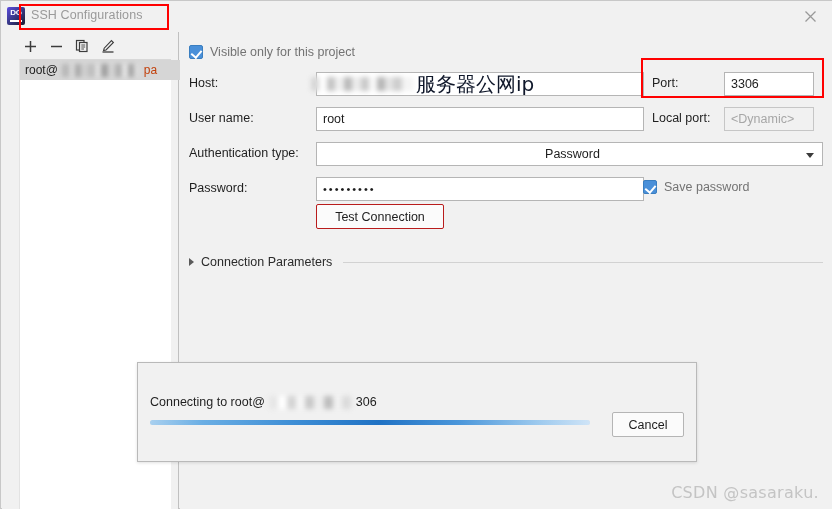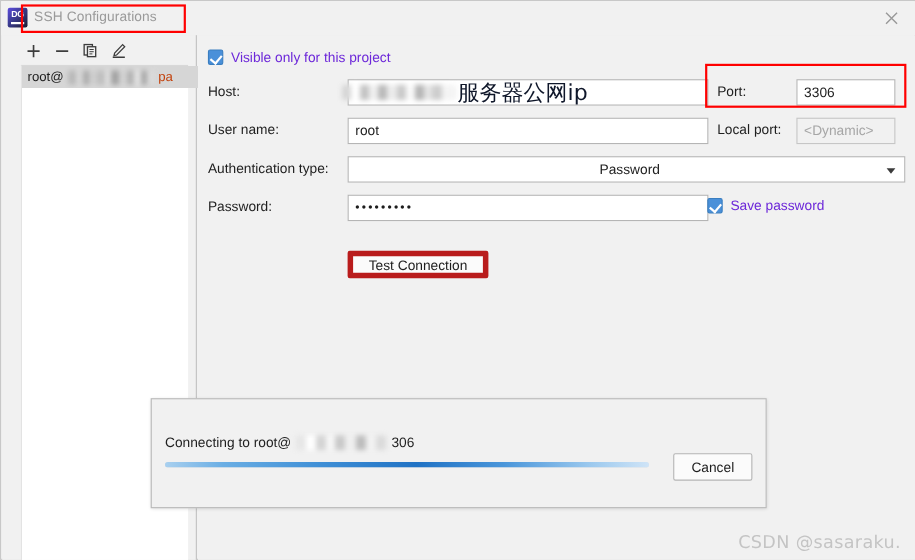--- a/index.html
+++ b/index.html
@@ -139,21 +139,21 @@
     flex: none;
   }
   .checkbox::after {
     content: "";
     position: absolute; left: 3px; top: 2px;
     width: 5px; height: 8px;
     border-right: 2px solid #fff;
     border-bottom: 2px solid #fff;
     transform: rotate(40deg);
   }
-  .cb-label { font-size: 12.5px; color: #6d28d9; }
+  .cb-label { font-size: 12.5px; color: #737373; }
 
   .frow { position: absolute; left: 9px; height: 24px; }
   .flabel {
     position: absolute; left: 0; top: 4px;
     font-size: 12.5px; color: #1f1f1f; white-space: nowrap;
   }
   .finput {
     position: absolute;
     height: 24px;
     background: #ffffff;
@@ -233,24 +233,24 @@
   
   #row-pass { top: 145px; width: 640px; }
   #pass-input { left: 127px; width: 328px; letter-spacing: 2px; font-size: 11px; }
   #save-pass-row {
     position: absolute; left: 463px; top: 148px;
     display: flex; align-items: center; gap: 7px;
   }
 
   
   #test-btn {
-    position: absolute; left: 136px; top: 196px;
+    position: absolute; left: 136px; top: 172px;
     width: 128px; height: 25px;
     background: #fbfbfb;
-    border: 5px solid #b91c1c;
+    border: 1px solid #b91c1c;
     border-radius: 2px;
     display: flex; align-items: center; justify-content: center;
     font-size: 12.5px; color: #1d1d1d;
   }
 
   
   #conn-params {
     position: absolute; left: 9px; top: 222px; width: 634px; height: 16px;
     display: flex; align-items: center; gap: 7px;
   }
@@ -450,20 +450,25 @@
       <div class="flabel">Password:</div>
       <div class="finput" id="pass-input">•••••••••</div>
     </div>
     <div id="save-pass-row">
       <div class="checkbox"></div>
       <div class="cb-label">Save password</div>
     </div>
 
     <div id="test-btn">Test Connection</div>
 
+    <div id="conn-params">
+      <span id="cp-arrow"></span>
+      <span id="cp-label">Connection Parameters</span>
+      <span id="cp-line"></span>
+    </div>
   </div>
 
   <div id="progress-dialog">
     <div id="pd-status">
       <span>Connecting to root@</span>
       <span class="status-blur"></span>
       <span>306</span>
     </div>
     <div id="pd-progress">
       <div id="pd-progress-fill"></div>

